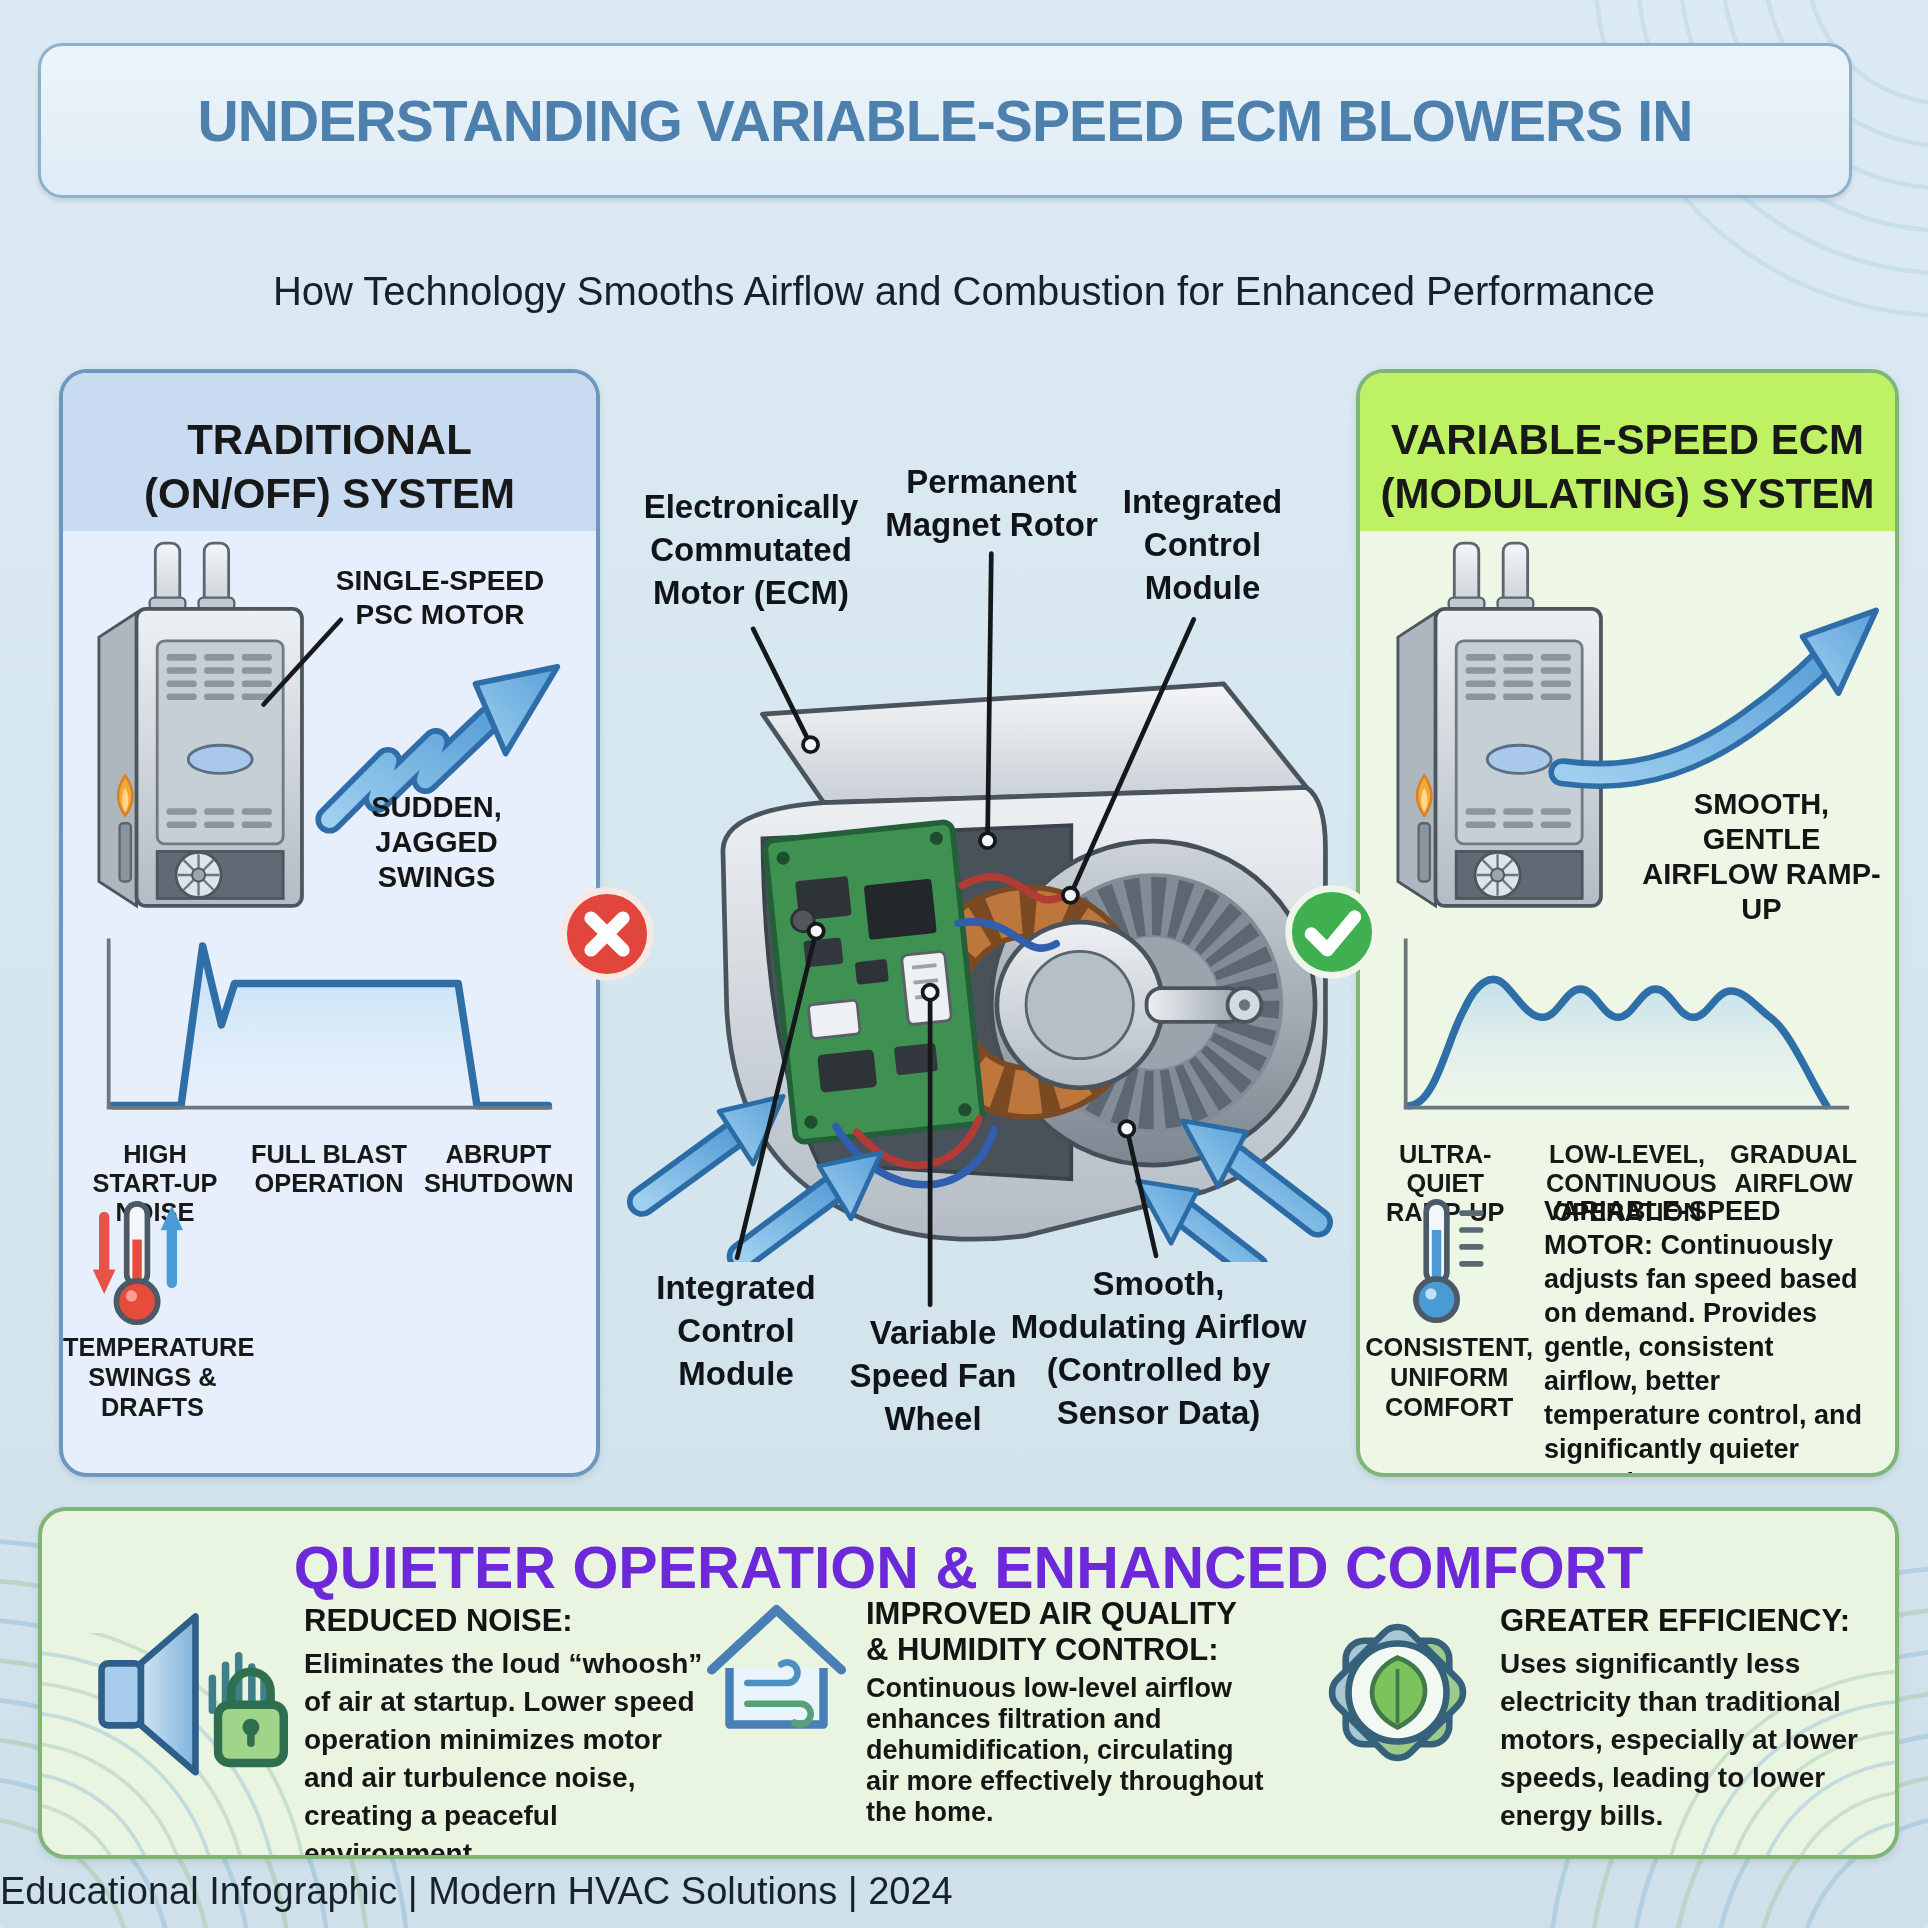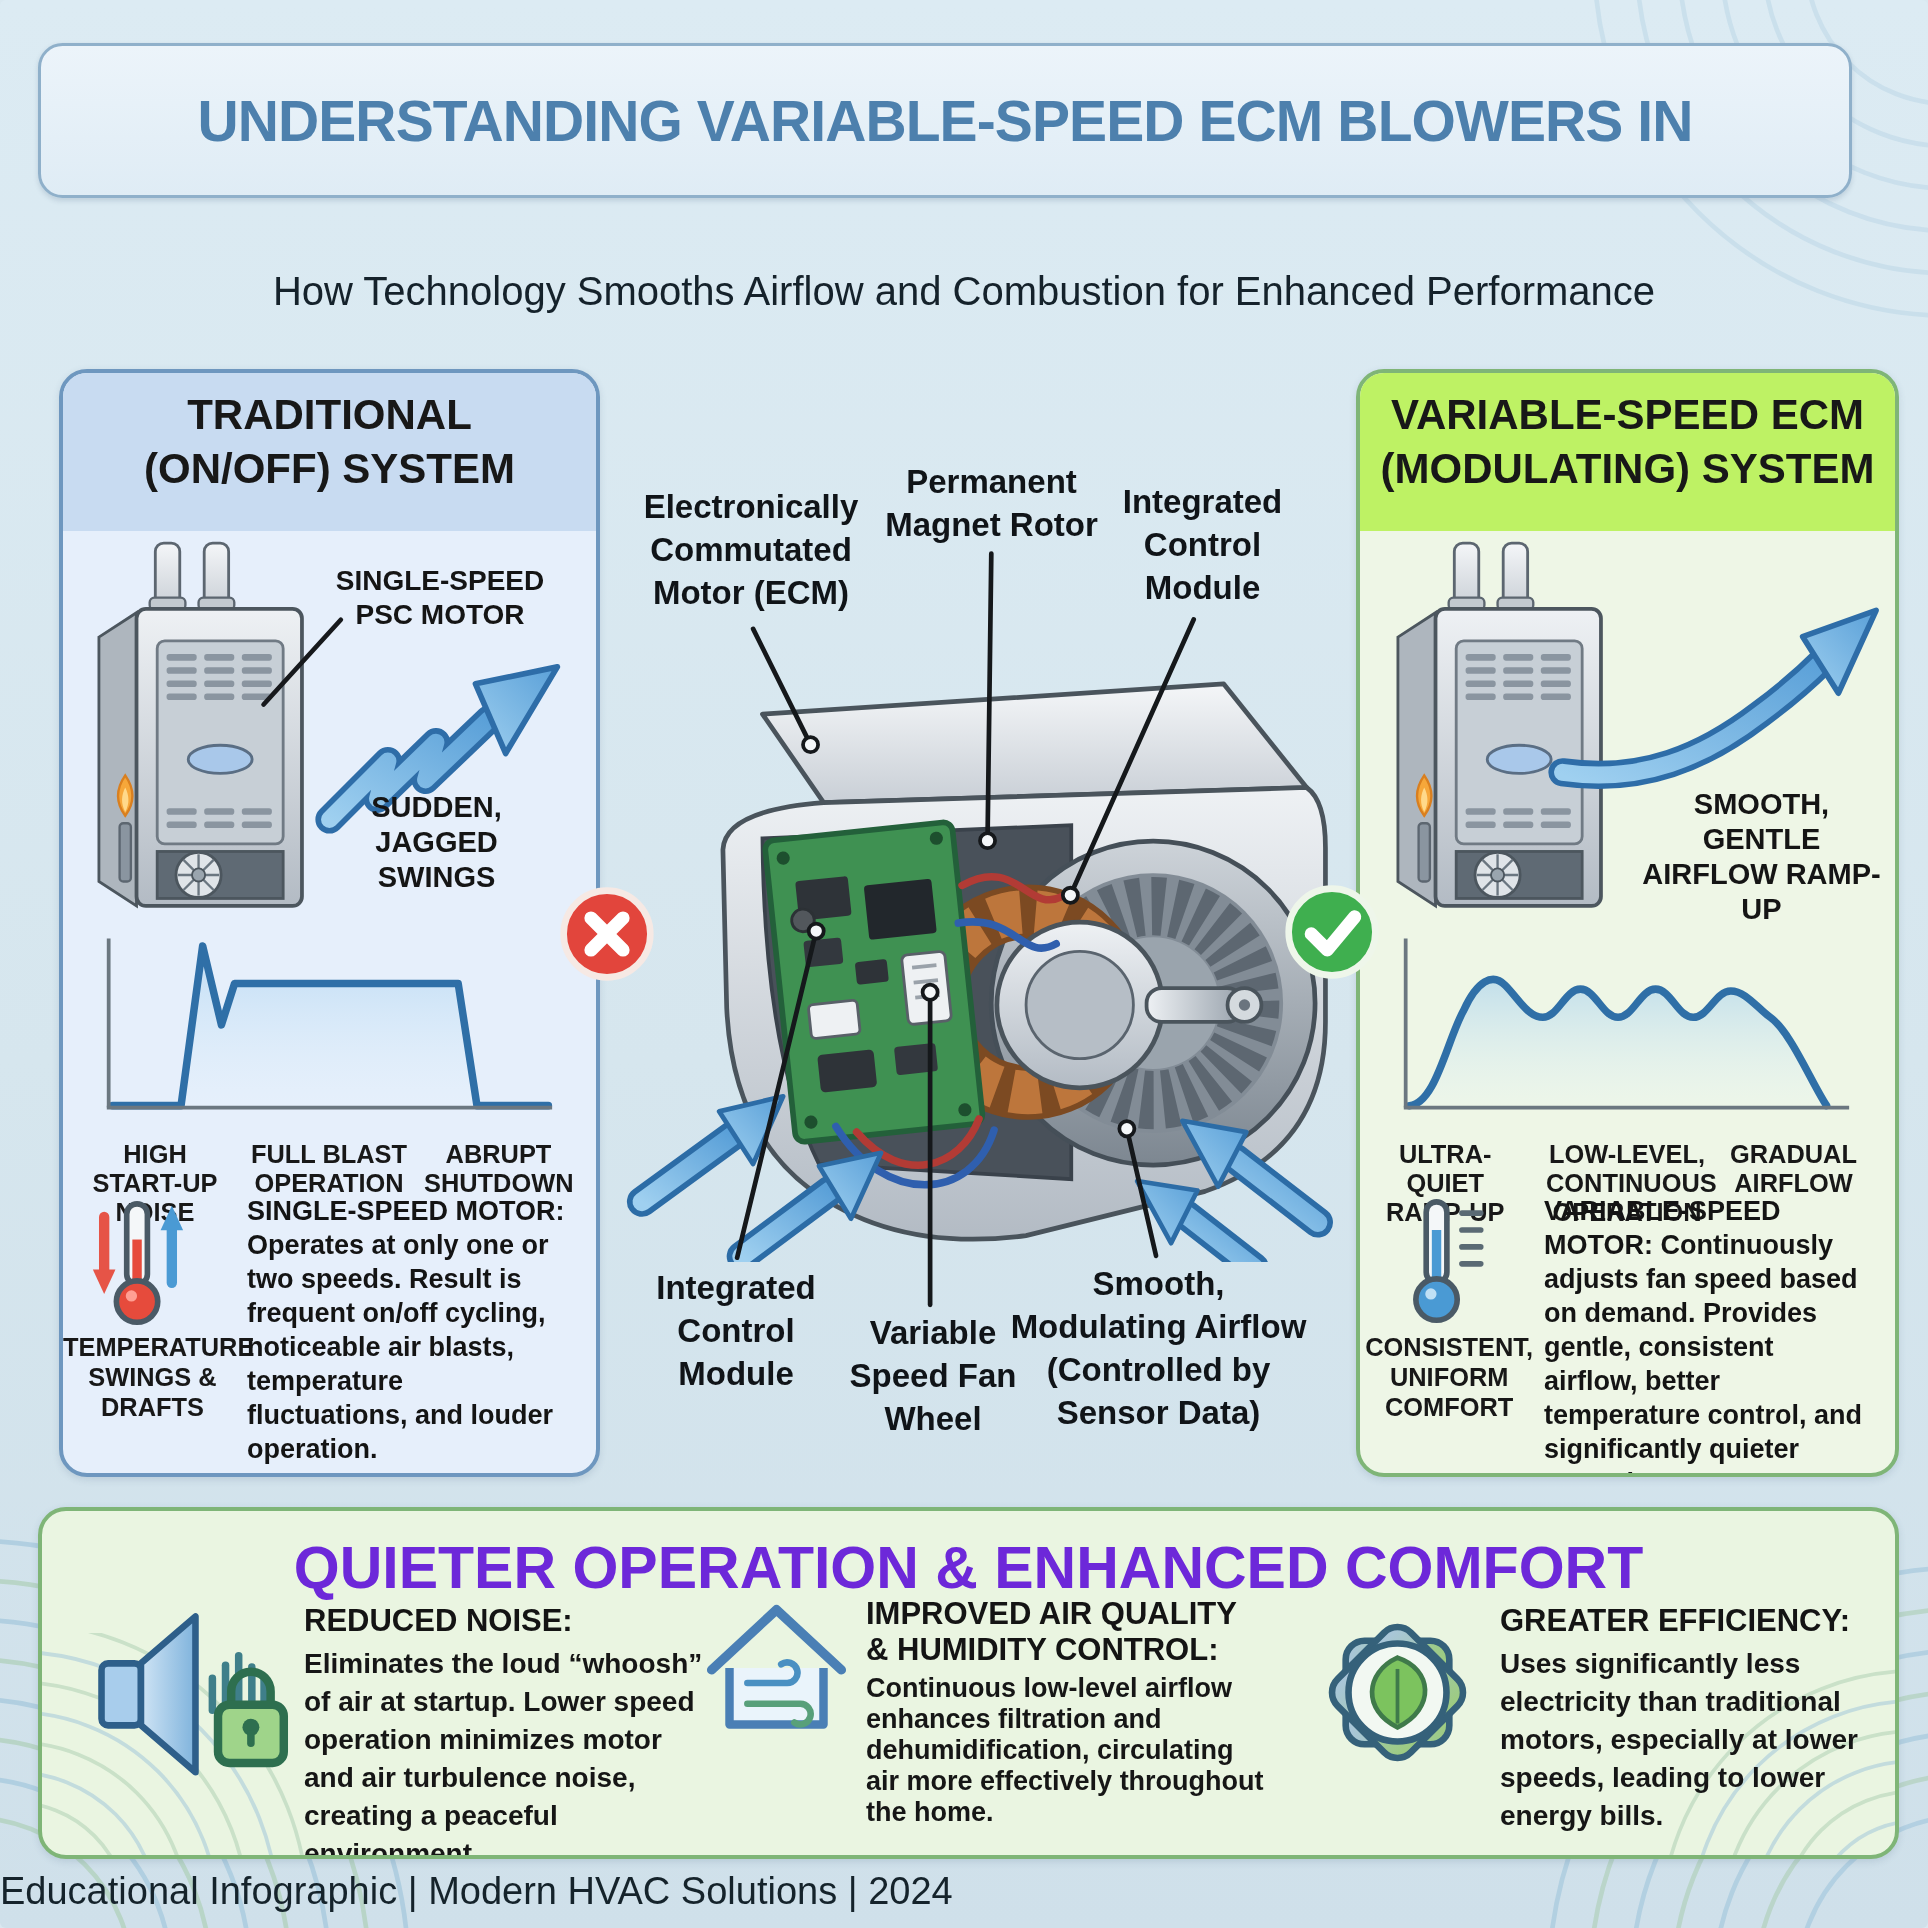--- a/index.html
+++ b/index.html
@@ -10,21 +10,21 @@
   svg{display:block;}
   .title-card{left:38px;top:43px;width:1808px;height:149px;background:linear-gradient(180deg,#ecf4fa,#dfecf5);
       border:3.8px solid #8fb0ca;border-radius:24.5px;box-shadow:0 2.8px 5.6px rgba(60,90,120,.18);
       display:flex;flex-direction:column;justify-content:center;text-align:center;}
   .title-line{font-size:57px;font-weight:800;letter-spacing:-0.9px;line-height:68px;color:#4d80ad;}
   .title-dark{color:#13304b;}
   .subtitle{left:0;top:269px;width:1928px;text-align:center;font-size:40px;font-weight:500;color:#15222b;}
   .panel{border-radius:28px;box-shadow:0 2.8px 7.5px rgba(60,90,120,.15);overflow:hidden;}
   .panel-blue{left:59px;top:369px;width:533px;height:1100px;background:#e6effb;border:4.7px solid #6e97bf;}
   .panel-green{left:1356px;top:369px;width:535px;height:1100px;background:#eef6e6;border:4.7px solid #7fb577;}
-  .panel-head{left:0;top:0;width:100%;height:158px;text-align:center;font-size:42px;font-weight:800;line-height:54px;padding-top:15px;box-sizing:border-box;color:#181818;}
+  .panel-head{left:0;top:0;width:100%;height:158px;text-align:center;font-size:42px;font-weight:800;line-height:54px;padding-top:40px;box-sizing:border-box;color:#181818;}
   .head-blue{background:#c8dbf1;}
   .head-green{background:#bef264;}
   .callout{font-size:28px;font-weight:700;line-height:34px;text-align:center;color:#151515;}
   .note{font-size:29px;font-weight:700;line-height:35px;text-align:center;color:#151515;}
   .glabel{font-size:25.4px;font-weight:700;line-height:29px;text-align:center;color:#181818;}
   .cap{font-size:25.4px;font-weight:700;line-height:30px;text-align:center;color:#181818;}
   .bodytxt{font-size:27px;line-height:34px;color:#141414;}
   .bodytxt b{font-weight:800;}
   .bodytxt span{font-weight:600;}
   .clabel{font-size:33px;font-weight:600;line-height:43px;text-align:center;color:#101418;}
@@ -195,24 +195,20 @@
       <polygon points="2,74 26,74 14,100" fill="#e65447"></polygon>
       <line x1="86" y1="88" x2="86" y2="28" stroke="#4a9ad4" stroke-width="11" stroke-linecap="round"></line>
       <polygon points="74,32 98,32 86,6" fill="#4a9ad4"></polygon>
       <rect x="38" y="4" width="22" height="86" rx="11" fill="#f4f7f9" stroke="#4a5a66" stroke-width="6"></rect>
       <rect x="44" y="42" width="10" height="52" fill="#e64b3c"></rect>
       <circle cx="49" cy="108" r="22" fill="#e64b3c" stroke="#4a5a66" stroke-width="6"></circle>
       <circle cx="43" cy="102" r="6" fill="#ff9f93"></circle>
     </svg>
     <div class="abs cap" style="left:0px;top:959px;width:179px">TEMPERATURE SWINGS &amp; DRAFTS</div>
 
-    <p class="abs bodytxt" style="left:184px;top:821px;width:318px;margin:0">
-      <b>SINGLE-SPEED MOTOR:</b>
-      <span>Operates at only one or two speeds. Result is frequent on/off cycling, noticeable air blasts, temperature fluctuations, and louder operation.</span>
-    </p>
   </section>
 
   <section class="abs panel panel-green">
     <div class="abs panel-head head-green">
       <div>VARIABLE-SPEED ECM</div>
       <div>(MODULATING) SYSTEM</div>
     </div>
 
     <svg class="abs" viewBox="0 0 250 392" style="left:21px;top:168px;width:235px;height:369px">
       <use href="#noop"></use>

